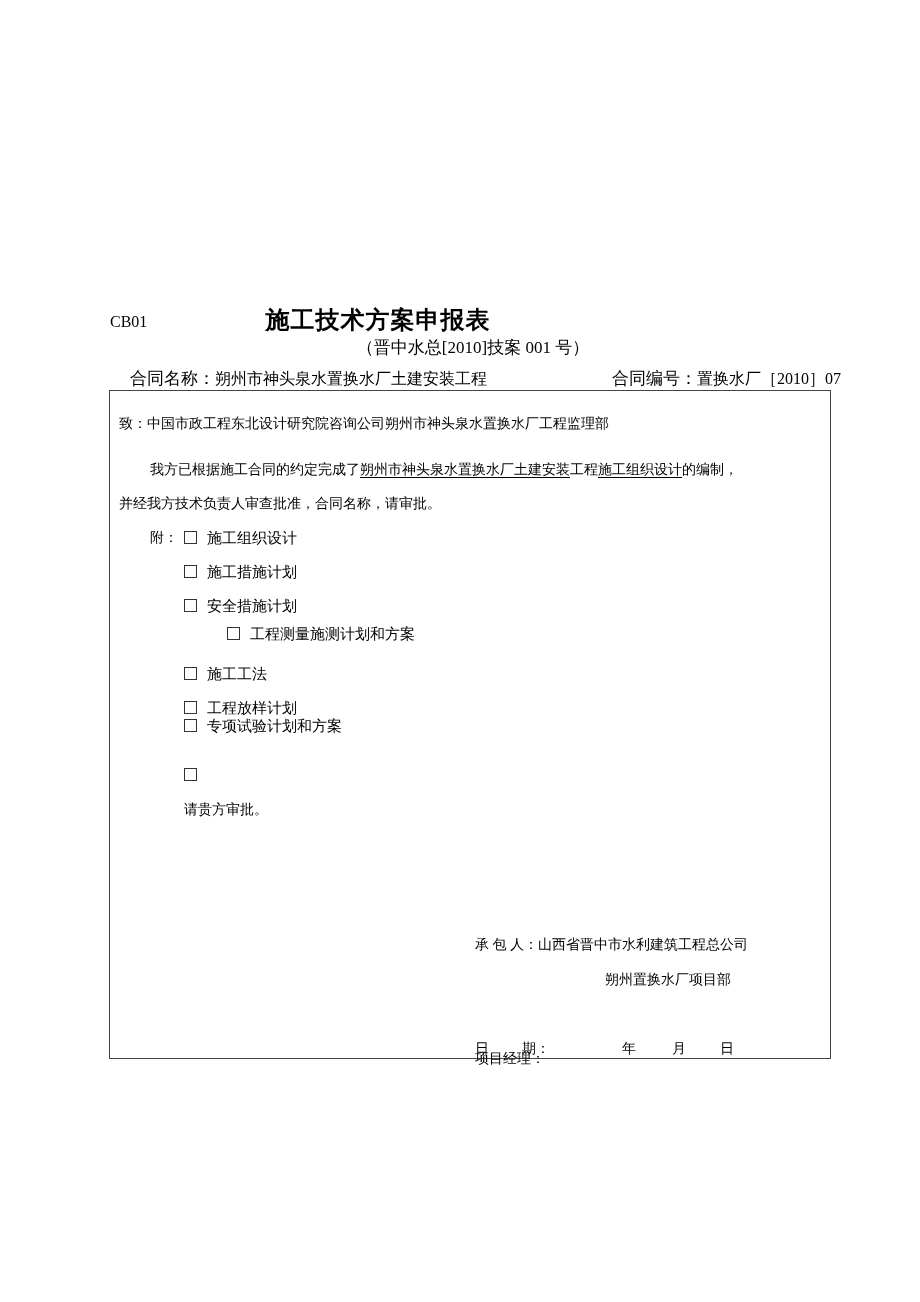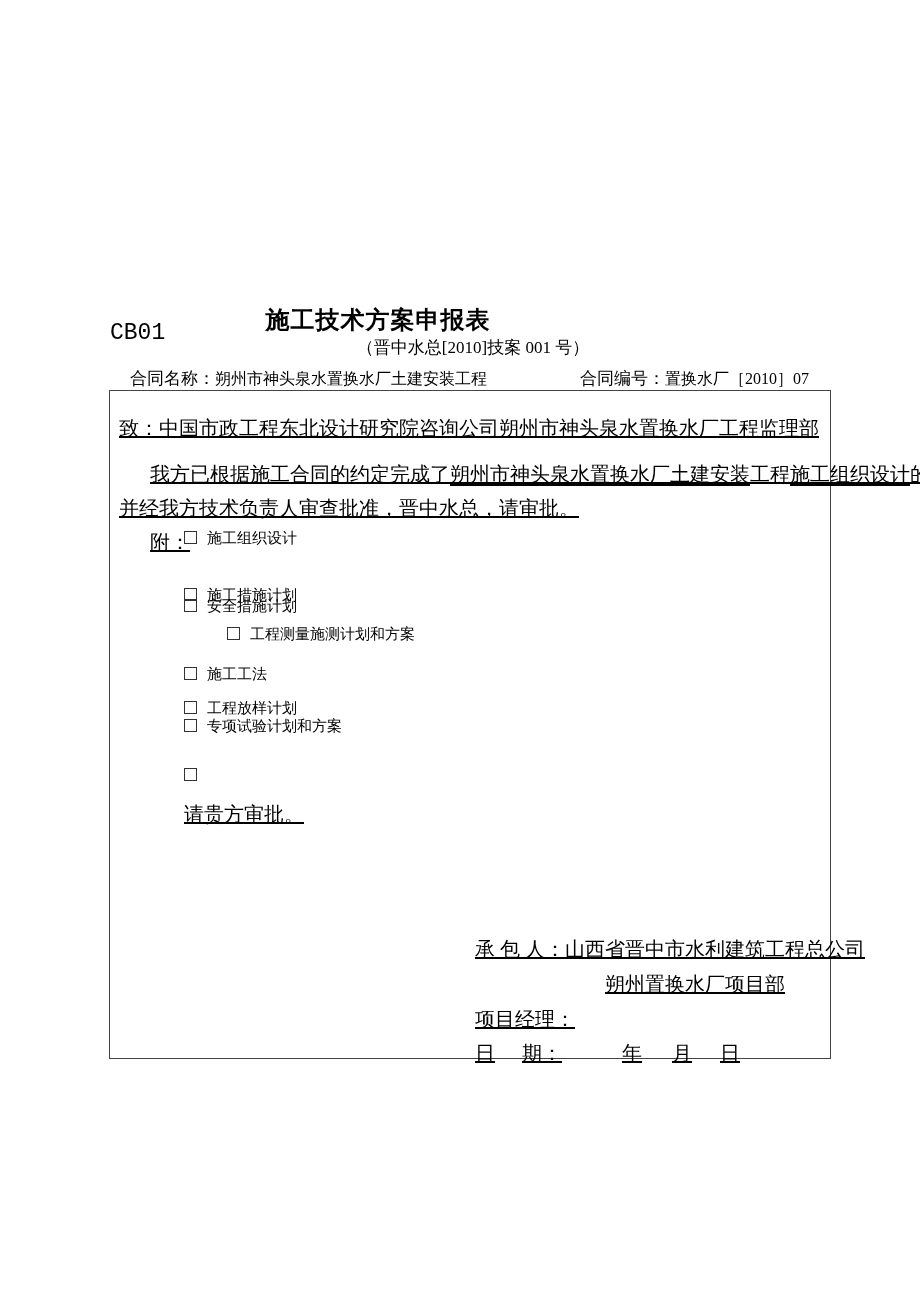--- a/index.html
+++ b/index.html
@@ -1,26 +1,26 @@
 <!DOCTYPE html>
 <html><head>
 <meta charset="utf-8">
 <style>
   html, body { margin:0; padding:0; background:#ffffff; }
   body { width:920px; height:1302px; position:relative; overflow:hidden;
          font-family:"Liberation Serif","DejaVu Serif",serif; color:#000; }
   .abs { position:absolute; white-space:nowrap; }
-  .code { left:110px; top:320px; font-size:23px;font-family:Liberation Mono, monospace; }
+  .code { left:110px; top:313px; font-size:16px; }
   .title { left:0; width:746px; text-align:center; top:304px; font-size:24px; font-weight:bold; letter-spacing:1px; padding-left:10px; box-sizing:border-box; }
   .subtitle { left:0; width:920px; text-align:center; top:336px; font-size:17px; padding-left:26px; box-sizing:border-box; }
   .meta-left { left:110px; top:367px; font-size:16px;margin-left:20px; }
-  .meta-right { left:580px; top:367px; font-size:16px; }
+  .meta-right { left:612px; top:367px; font-size:16px; }
   .big { font-size:17px; }
   .box { position:absolute; left:109px; top:390px; width:722px; height:669px; border:1.5px solid #444; box-sizing:border-box; }
-  .txt { font-size:20px;text-decoration:underline; }
+  .txt { font-size:14px; }
   .ul { text-decoration:underline; text-underline-offset:3px; }
   .cb { display:inline-block; width:11px; height:11px; border:1px solid #333; margin-right:10px; vertical-align:-1px; }
   .attach-item { left:184px; font-size:15px; }
 </style>
 </head>
 <body>
 
 <div class="abs code">CB01</div>
 <div class="abs title">施工技术方案申报表</div>
 <div class="abs subtitle">（晋中水总[2010]技案 001 号）</div>
@@ -32,37 +32,37 @@
   <span class="big">合同编号：</span><span>置换水厂［2010］07</span>
 </div>
 
 <div class="box"></div>
 
 <div class="abs txt" style="left:119px; top:415px;">致：中国市政工程东北设计研究院咨询公司朔州市神头泉水置换水厂工程监理部</div>
 
 <div class="abs txt" style="left:150px; top:461px;">
   <span>我方已根据施工合同的约定完成了</span><span class="ul">朔州市神头泉水置换水厂土建安装</span><span>工程</span><span class="ul">施工组织设计</span><span>的编制，</span>
 </div>
-<div class="abs txt" style="left:119px; top:495px;">并经我方技术负责人审查批准，晋中水总，请审批。</div>
+<div class="abs txt" style="left:119px; top:495px;">并经我方技术负责人审查批准，合同名称，请审批。</div>
 
 <div class="abs txt" style="left:150px; top:529px;">附：</div>
 
 <div class="abs attach-item" style="top:529px;"><span class="cb"></span><span>施工组织设计</span></div>
-<div class="abs attach-item" style="top:586px;"><span class="cb"></span><span>施工措施计划</span></div>
+<div class="abs attach-item" style="top:563px;"><span class="cb"></span><span>施工措施计划</span></div>
 <div class="abs attach-item" style="top:597px;"><span class="cb"></span><span>安全措施计划</span></div>
 <div class="abs attach-item" style="top:625px;padding-left:43px;"><span class="cb"></span><span>工程测量施测计划和方案</span></div>
 <div class="abs attach-item" style="top:665px;"><span class="cb"></span><span>施工工法</span></div>
 <div class="abs attach-item" style="top:699px;text-align:right;"><span class="cb"></span><span>工程放样计划</span></div>
 <div class="abs attach-item" style="top:717px;"><span class="cb"></span><span>专项试验计划和方案</span></div>
 <div class="abs attach-item" style="top:767px;"><span class="cb"></span><span></span></div>
 
 <div class="abs txt" style="left:184px; top:801px;">请贵方审批。</div>
 
 <div class="abs txt" style="left:475px; top:936px;">
   <span>承 包 人：</span><span>山西省晋中市水利建筑工程总公司</span>
 </div>
 <div class="abs txt" style="left:605px; top:971px;">朔州置换水厂项目部</div>
-<div class="abs txt" style="left:475px; top:1006px;">项目经理：</div>
+<div class="abs txt" style="left:475px; top:1050px;">项目经理：</div>
 <div class="abs txt" style="left:475px; top:1040px;">日</div>
 <div class="abs txt" style="left:522px; top:1040px;">期：</div>
 <div class="abs txt" style="left:622px; top:1040px;">年</div>
 <div class="abs txt" style="left:672px; top:1040px;">月</div>
 <div class="abs txt" style="left:720px; top:1040px;">日</div>
 
 </body></html>

